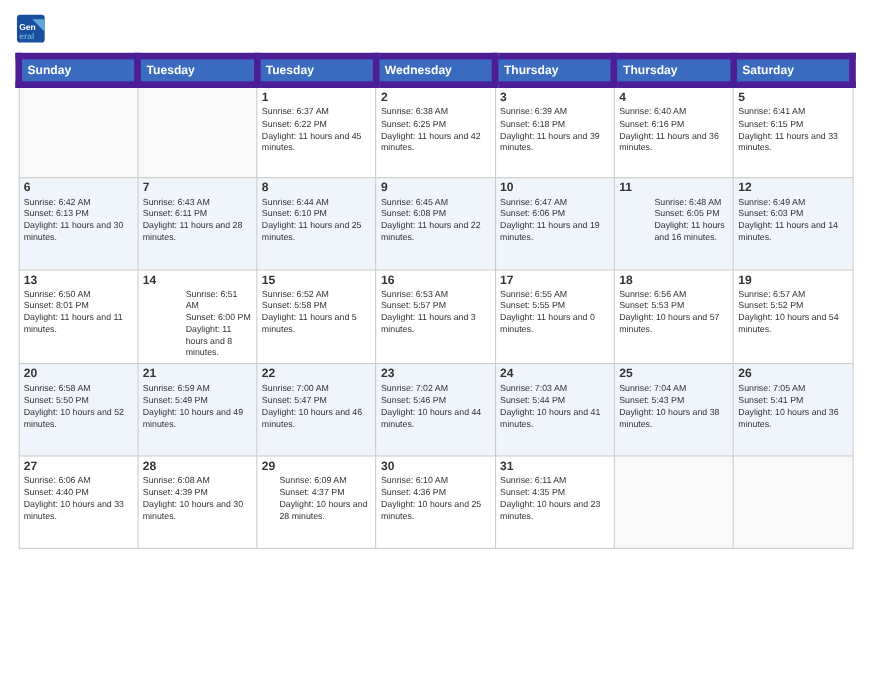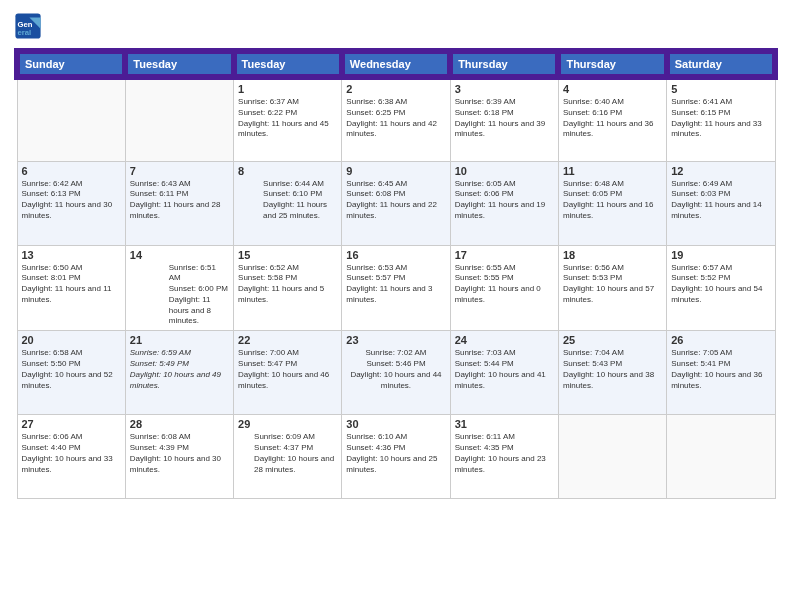--- a/index.html
+++ b/index.html
@@ -173,39 +173,39 @@
 Daylight: 11 hours and 30 minutes.</div>
           </td>
           <td class="row-alt">
             <span class="day-num">7</span>
             <div class="day-info" style="white-space: pre-line;">Sunrise: 6:43 AM
 Sunset: 6:11 PM
 Daylight: 11 hours and 28 minutes.</div>
           </td>
           <td class="row-alt">
             <span class="day-num">8</span>
-            <div class="day-info" style="white-space: pre-line; margin-left: 25px;">Sunrise: 6:44 AM
+            <div class="day-info" style="white-space: pre-line;">Sunrise: 6:44 AM
 Sunset: 6:10 PM
 Daylight: 11 hours and 25 minutes.</div>
           </td>
           <td class="row-alt">
             <span class="day-num">9</span>
             <div class="day-info" style="white-space: pre-line;">Sunrise: 6:45 AM
 Sunset: 6:08 PM
 Daylight: 11 hours and 22 minutes.</div>
           </td>
           <td class="row-alt">
             <span class="day-num">10</span>
-            <div class="day-info" style="white-space: pre-line;">Sunrise: 6:05 AM
+            <div class="day-info" style="white-space: pre-line;">Sunrise: 6:47 AM
 Sunset: 6:06 PM
 Daylight: 11 hours and 19 minutes.</div>
           </td>
           <td class="row-alt">
             <span class="day-num">11</span>
-            <div class="day-info" style="white-space: pre-line;">Sunrise: 6:48 AM
+            <div class="day-info" style="white-space: pre-line; margin-left: 32px;">Sunrise: 6:48 AM
 Sunset: 6:05 PM
 Daylight: 11 hours and 16 minutes.</div>
           </td>
           <td class="row-alt">
             <span class="day-num">12</span>
             <div class="day-info" style="white-space: pre-line;">Sunrise: 6:49 AM
 Sunset: 6:03 PM
 Daylight: 11 hours and 14 minutes.</div>
           </td>
         </tr>
@@ -255,33 +255,33 @@
         </tr>
         <tr>
           <td class="row-alt">
             <span class="day-num">20</span>
             <div class="day-info" style="white-space: pre-line;">Sunrise: 6:58 AM
 Sunset: 5:50 PM
 Daylight: 10 hours and 52 minutes.</div>
           </td>
           <td class="row-alt">
             <span class="day-num">21</span>
-            <div class="day-info" style="white-space: pre-line; font-style: italic;">Sunrise: 6:59 AM
+            <div class="day-info" style="white-space: pre-line;">Sunrise: 6:59 AM
 Sunset: 5:49 PM
 Daylight: 10 hours and 49 minutes.</div>
           </td>
           <td class="row-alt">
             <span class="day-num">22</span>
             <div class="day-info" style="white-space: pre-line;">Sunrise: 7:00 AM
 Sunset: 5:47 PM
 Daylight: 10 hours and 46 minutes.</div>
           </td>
           <td class="row-alt">
             <span class="day-num">23</span>
-            <div class="day-info" style="white-space: pre-line; text-align: center;">Sunrise: 7:02 AM
+            <div class="day-info" style="white-space: pre-line;">Sunrise: 7:02 AM
 Sunset: 5:46 PM
 Daylight: 10 hours and 44 minutes.</div>
           </td>
           <td class="row-alt">
             <span class="day-num">24</span>
             <div class="day-info" style="white-space: pre-line;">Sunrise: 7:03 AM
 Sunset: 5:44 PM
 Daylight: 10 hours and 41 minutes.</div>
           </td>
           <td class="row-alt">

